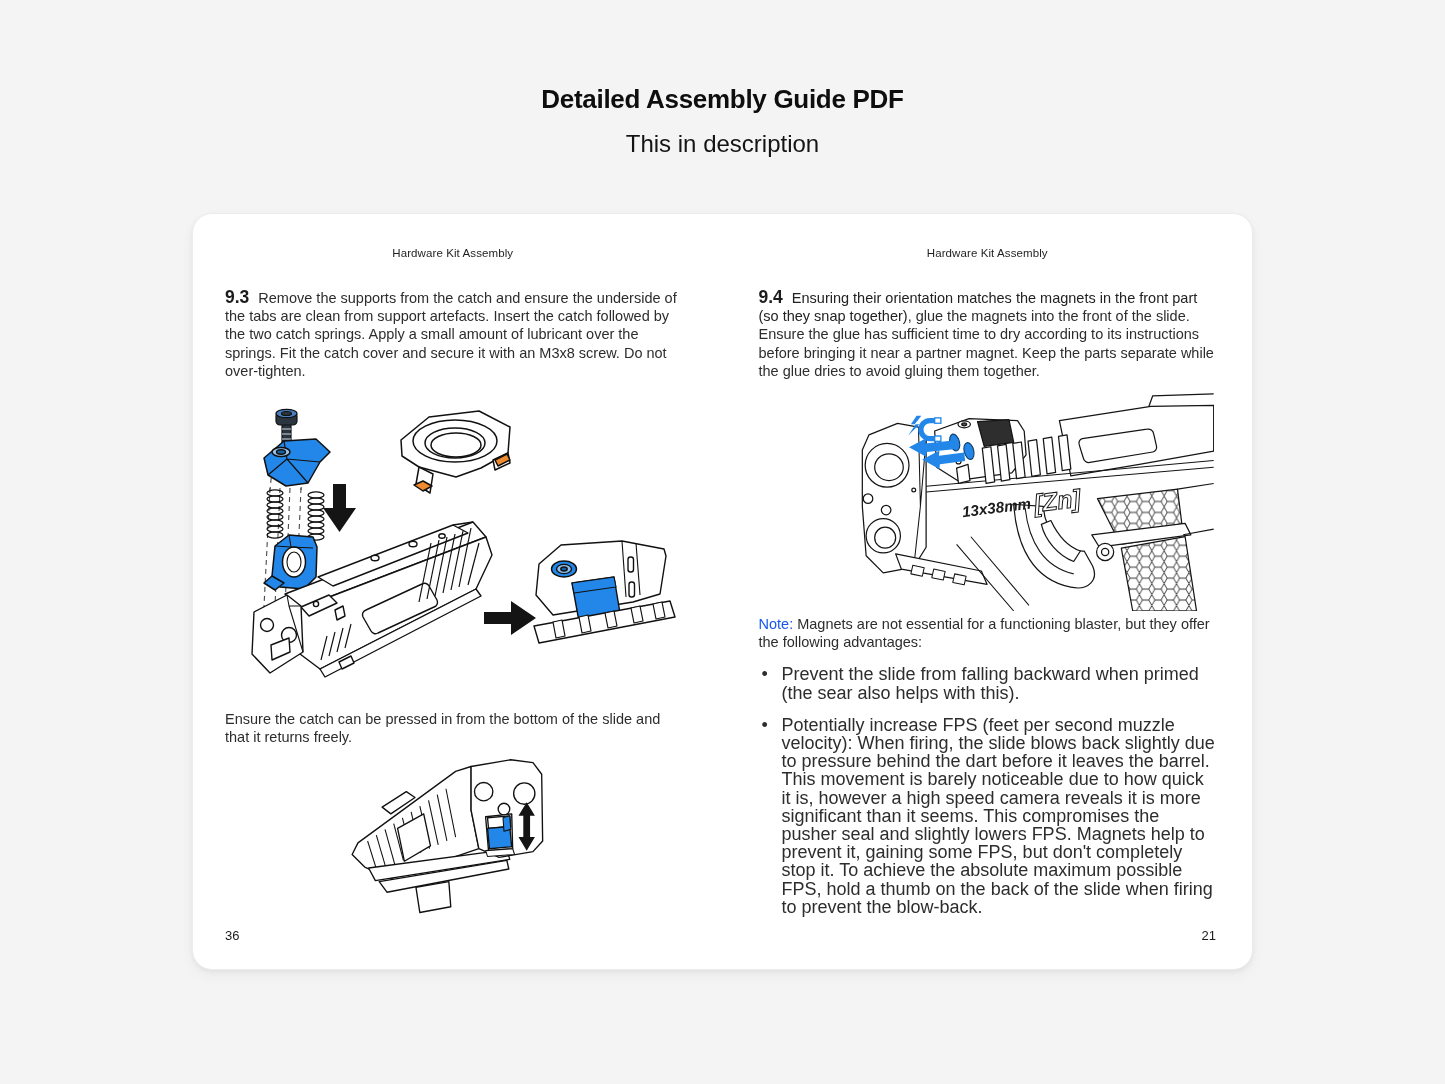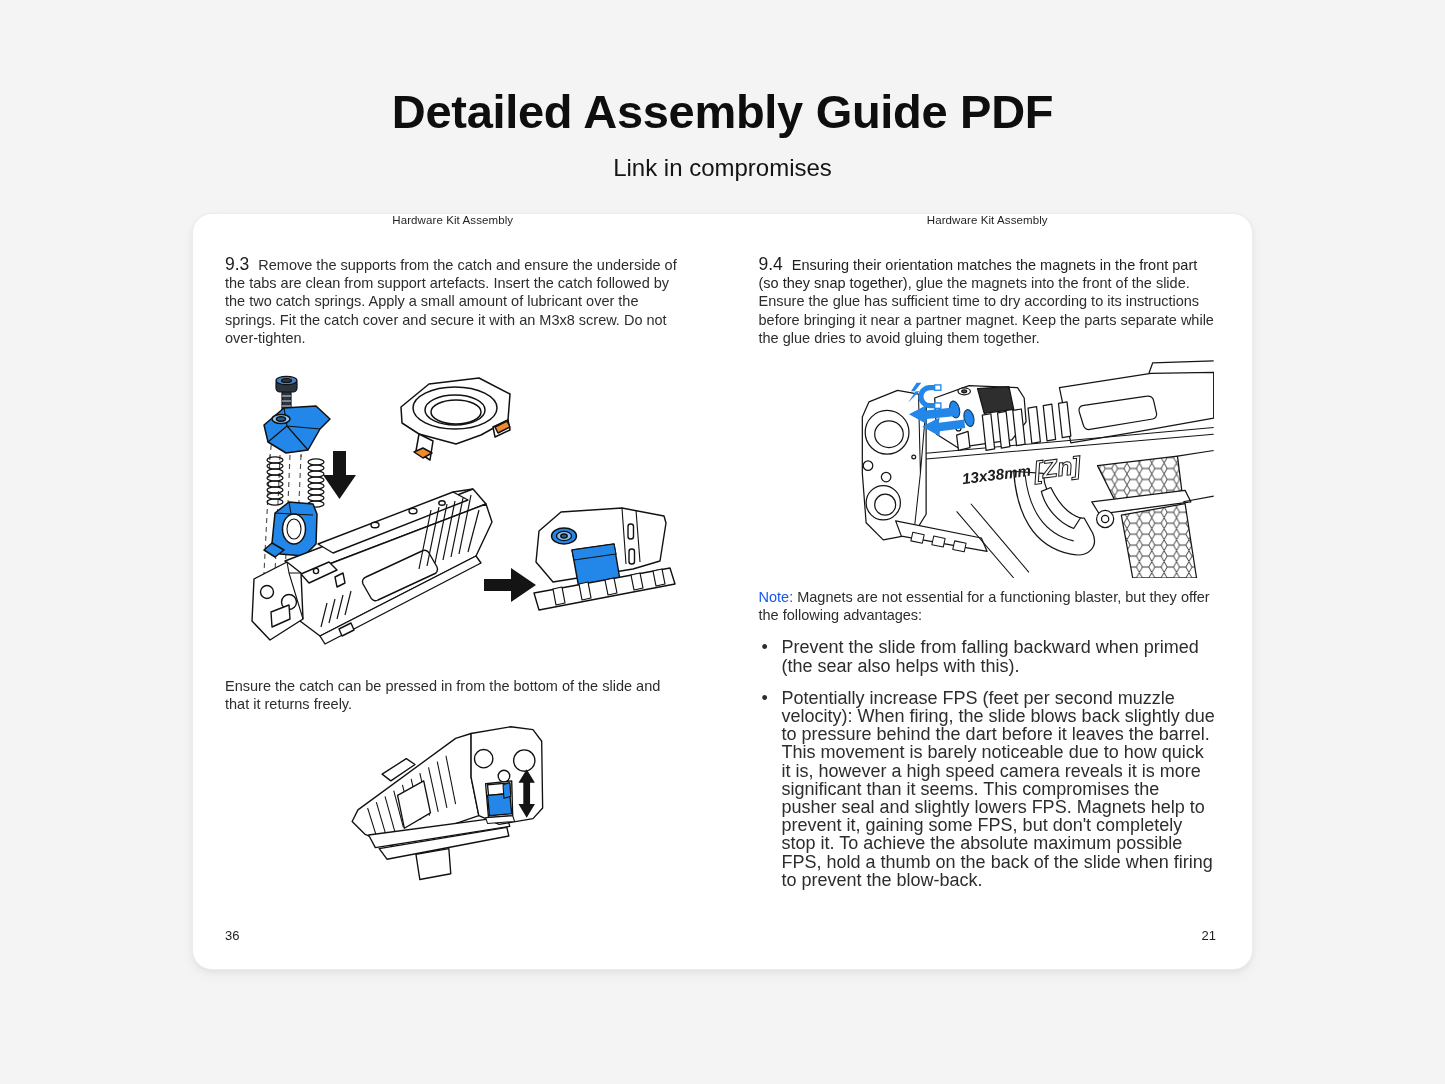--- a/index.html
+++ b/index.html
@@ -5,44 +5,44 @@
   * { box-sizing: border-box; margin: 0; padding: 0; }
   html, body { width: 1445px; height: 1084px; overflow: hidden; }
   body {
     background: #f4f4f5;
     font-family: "Liberation Sans", sans-serif;
     color: #2d2d2d;
     position: relative;
   }
   .hero { text-align: center; padding-top: 84px; }
   .hero-title {
-    font-size: 47px; font-weight: 700; color: #0e0e0e; letter-spacing: -0.3px;
+    font-size: 26px; font-weight: 700; color: #0e0e0e; letter-spacing: -0.3px;
   }
   .hero-subtitle {
     font-size: 24px; font-weight: 400; color: #141414; margin-top: 15px;
   }
   .card {
     position: absolute; left: 192px; top: 213px; width: 1061px; height: 757px;
     background: #ffffff; border-radius: 20px;
     border: 1px solid #ececee;
     box-shadow: 0 2px 5px rgba(0,0,0,0.05), 0 6px 14px rgba(0,0,0,0.04);
     display: flex;
   }
-  .pdf-page { width: 50%; position: relative; }
+  .pdf-page { width: 50%; position: relative; padding-top: 33px; }
   .pdf-page.left  { padding-left: 32px; padding-right: 42px; }
   .pdf-page.right { padding-left: 36px; padding-right: 36px; }
   .page-header {
     text-align: center; font-size: 11.5px; color: #1f1f1f; letter-spacing: 0.1px;
   }
   .para { font-size: 14.5px; line-height: 18.2px; color: #2d2d2d; }
   .section-para { margin-top: 29px; }
-  .secnum { font-size: 17.5px; font-weight: 400; color: #1c1c1c; margin-right: 9px; }
+  .secnum { font-size: 17.5px; font-weight: 700; color: #1c1c1c; margin-right: 9px; }
   .bold-seg { font-weight: 400; color: #222; }
   .check-para { margin-top: 12px; }
-  .note-para { margin-top: 10px; }
+  .note-para { margin-top: 4px; }
   .note-label { color: #1557EE; }
   .adv-list { list-style: none; margin-top: 14px; }
   .adv-list li {
     position: relative; padding-left: 23px; font-size: 18px; line-height: 18.2px;
     margin-bottom: 14px; color: #2d2d2d;
   }
   .adv-list li::before {
     content: "\2022"; position: absolute; left: 3px; top: 0; color: #2d2d2d;
   }
   .page-num {
@@ -53,21 +53,21 @@
   svg { display: block; }
   .illu-1 { margin: 16px 0 0 -2px; }
   .illu-2 { margin: 6px 0 0 112px; }
   .illu-3 { margin: 12px 2px 0 auto; }
 </style>
 </head>
 <body>
 
 <header class="hero">
   <div class="hero-title">Detailed Assembly Guide PDF</div>
-  <div class="hero-subtitle">Link in compromises</div>
+  <div class="hero-subtitle">This in description</div>
 </header>
 
 <div class="card">
 
   <section class="pdf-page left">
     <div class="page-header">Hardware Kit Assembly</div>
 
     <p class="para section-para"><span class="secnum">9.3</span><span>Remove the supports from the catch and ensure the underside of the tabs are clean from support artefacts. Insert the catch followed by the two catch springs. Apply a small amount of lubricant over the springs. Fit the catch cover and secure it with an M3x8 screw. Do not over-tighten.</span></p>
 
     <svg class="illu-1" width="458" height="302" viewBox="0 0 458 302">

